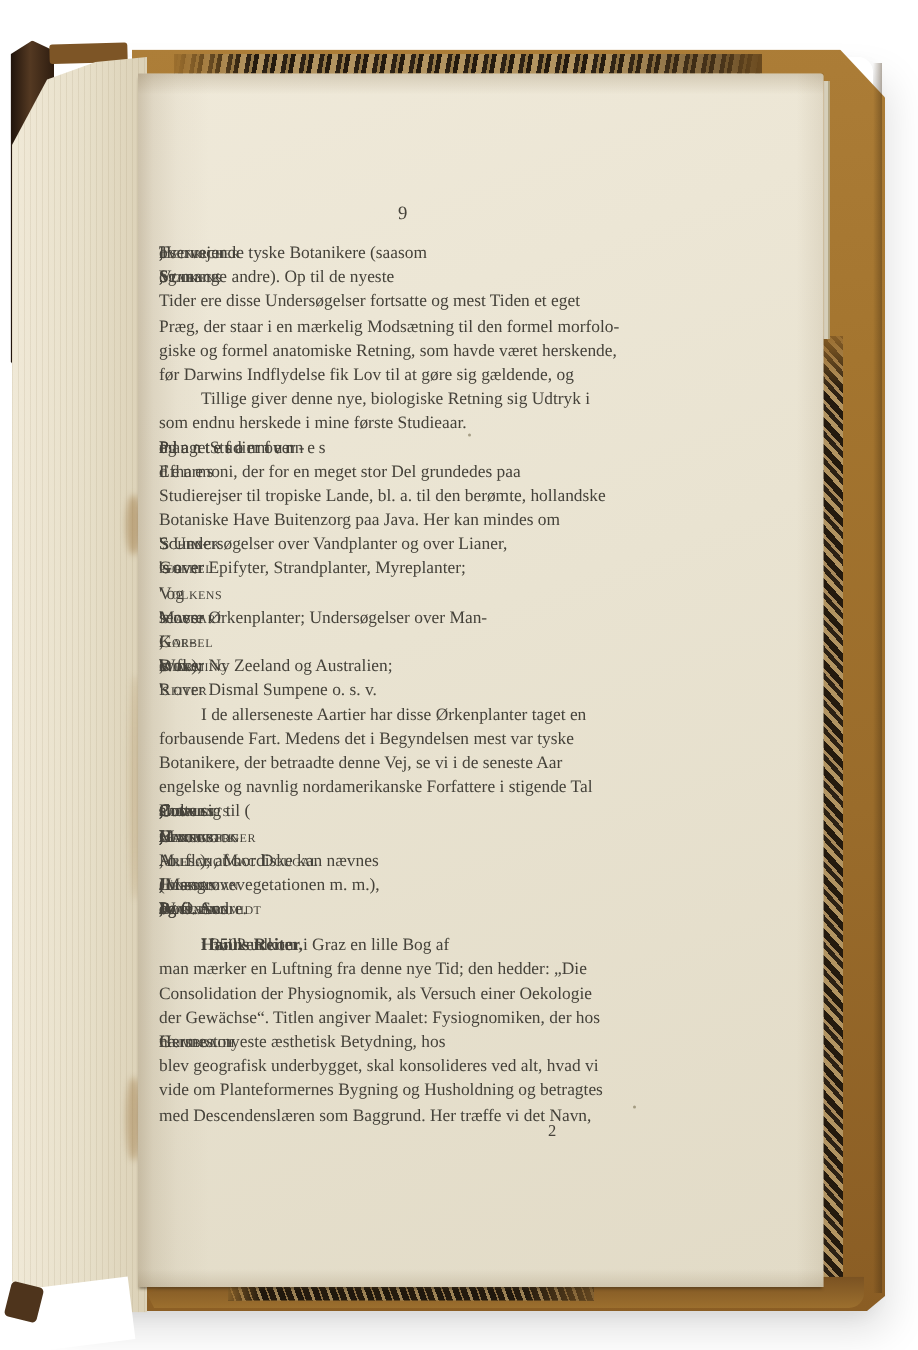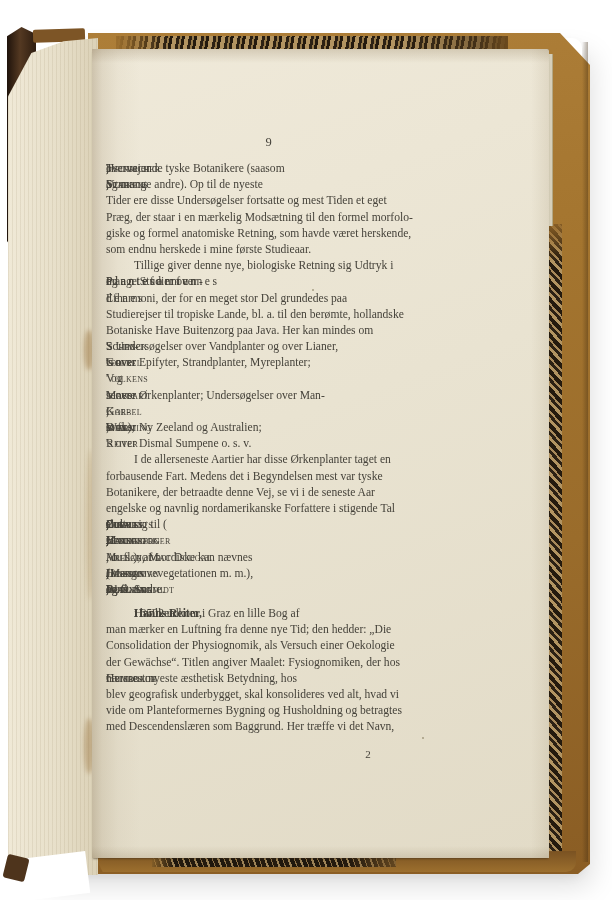--- a/index.html
+++ b/index.html
@@ -140,25 +140,28 @@
         </div>
         <div class="line">
           <span>Tider ere disse Undersøgelser fortsatte og mest Tiden et eget</span>
         </div>
         <div class="line">
           <span>Præg, der staar i en mærkelig Modsætning til den formel morfolo-</span>
         </div>
         <div class="line">
           <span>giske og formel anatomiske Retning, som havde været herskende,</span>
         </div>
+        <div class="line">
+          <span>før Darwins Indflydelse fik Lov til at gøre sig gældende, og</span>
+        </div>
+        <div class="line ind">
+          <span>Tillige giver denne nye, biologiske Retning sig Udtryk i</span>
+        </div>
         <div class="line no-j">
           <span>som endnu herskede i mine første Studieaar.</span>
-        </div>
-        <div class="line ind">
-          <span>Tillige giver denne nye, biologiske Retning sig Udtryk i</span>
         </div>
         <div class="line">
           <span>mange Studier over </span>
           <span class="sp">Planteformernes</span>
           <span> og </span>
           <span class="sp">Plantesamfun-</span>
         </div>
         <div class="line">
           <span class="sp">denes</span>
           <span> Efharmoni, der for en meget stor Del grundedes paa</span>

